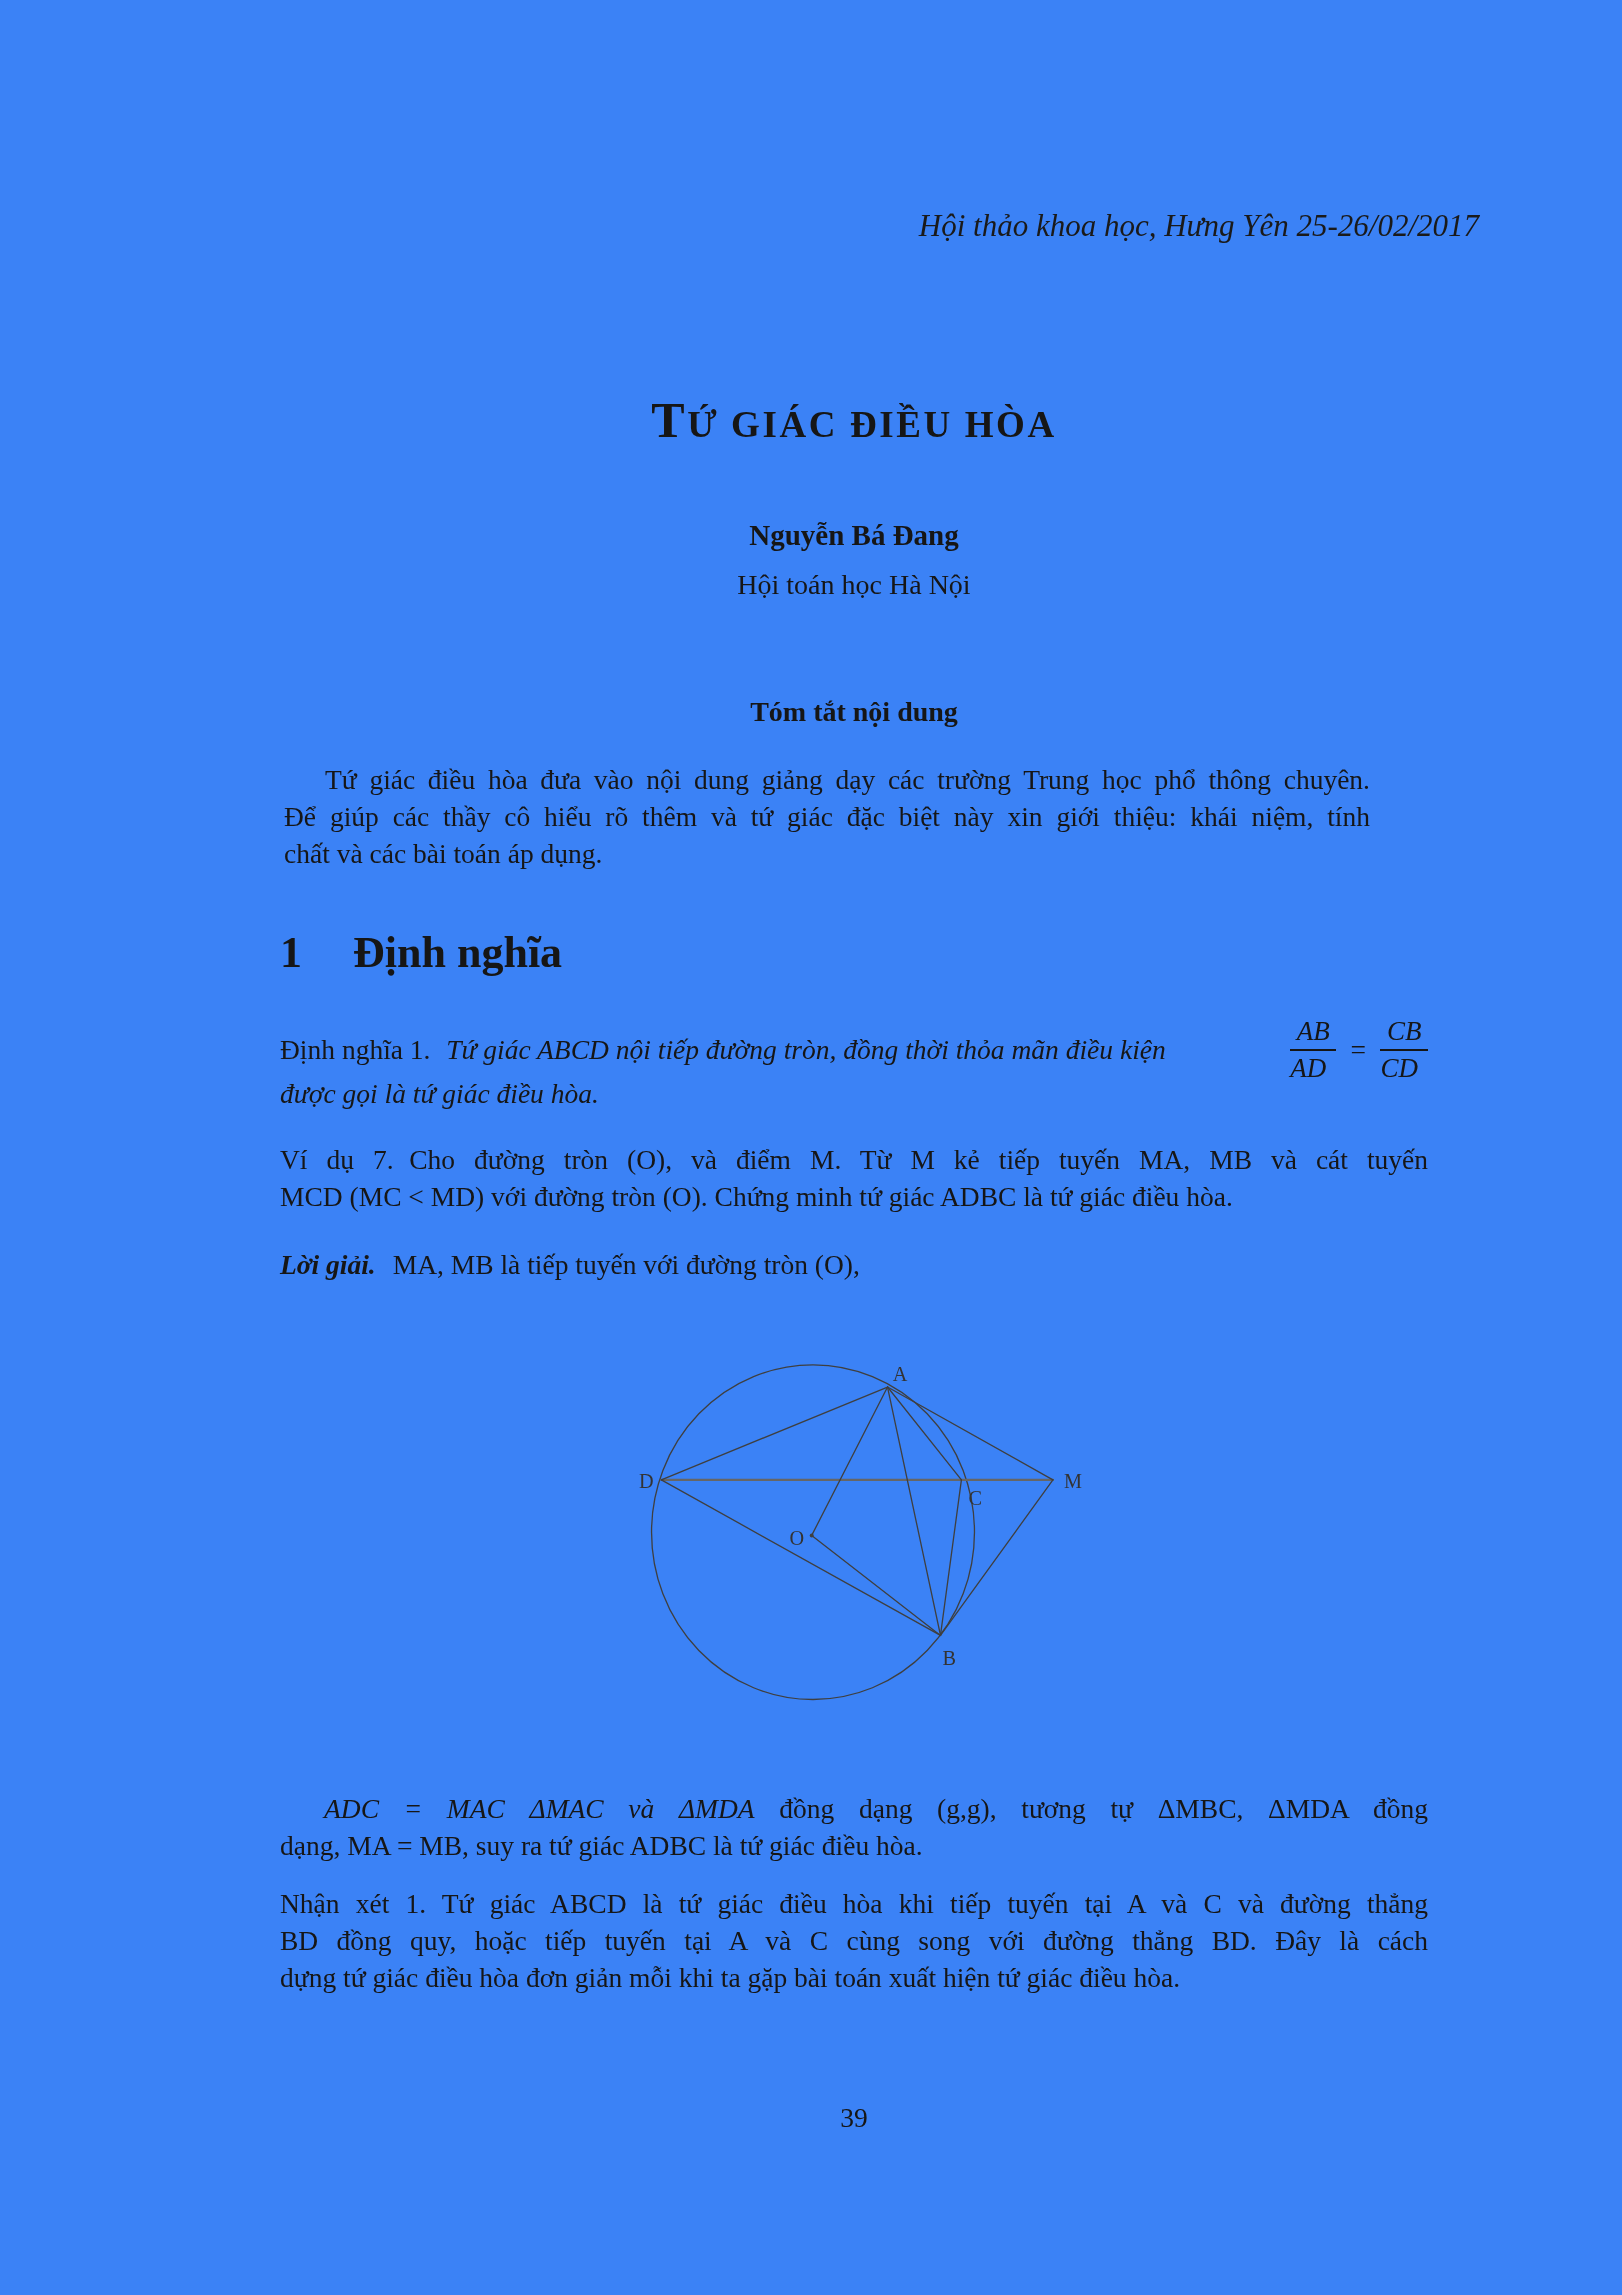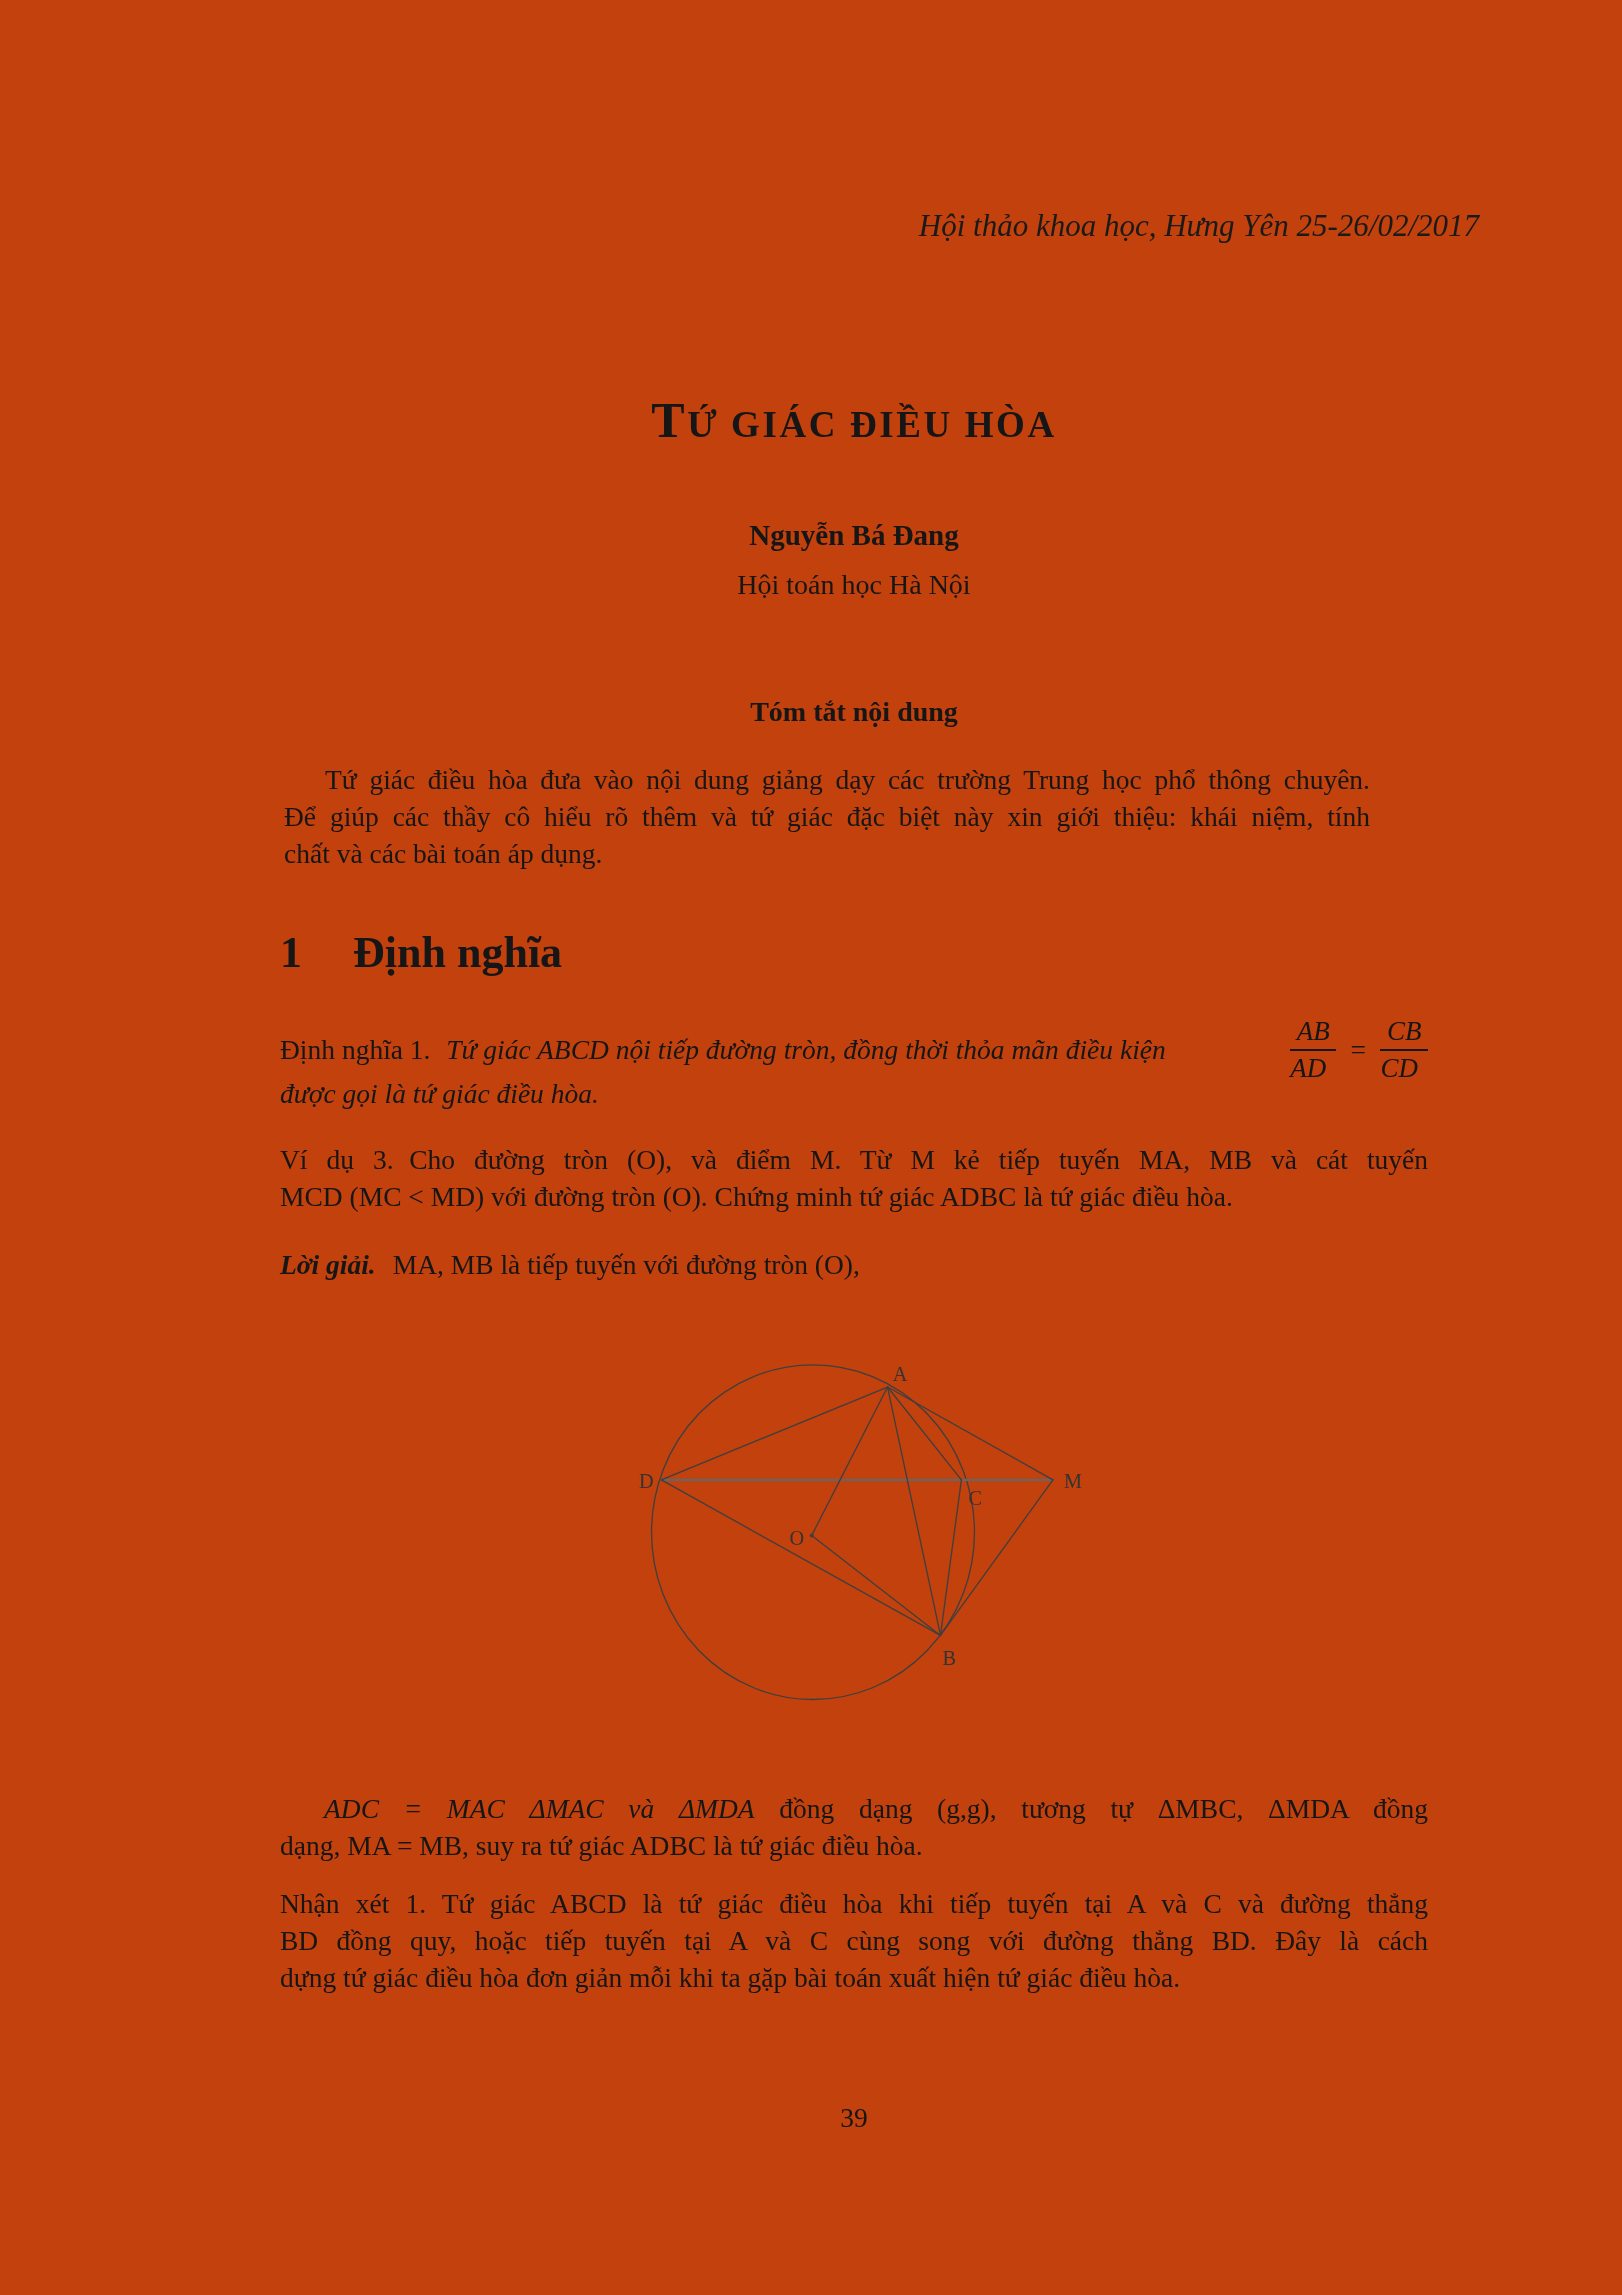--- a/index.html
+++ b/index.html
@@ -1,19 +1,19 @@
 <!DOCTYPE html>
 <html style="font-size:10.5px"><head>
 <meta charset="utf-8">
 <style>
   html,body{margin:0;padding:0;background:#e8e8e8;}
   .page{
     position:relative;
     width:1623px;height:2295px;
-    background:#c2410c;
+    background:#3b82f6;
     font-family:"Liberation Serif","DejaVu Serif",serif;
     color:#161616;
     overflow:hidden;
   }
   
   .running-header{
     position:absolute;left:280px;top:207px;width:1199px;
     text-align:right;font-style:italic;font-size:31px;line-height:37px;
     color:#1a1a1a;
   }
@@ -120,21 +120,21 @@
       <span class="eq-sign">=</span>
       <span class="frac">
         <span class="num">CB</span>
         <span class="den">CD</span>
       </span>
     </span>
   </div>
   <div class="para p-dinh-nghia-l2">được gọi là tứ giác điều hòa.</div>
 
   <div class="para p-vi-du">
-    <div class="just"><span class="thm-label">Ví dụ 3.</span><span>Cho đường tròn (O), và điểm M. Từ M kẻ tiếp tuyến MA, MB và cát tuyến</span></div>
+    <div class="just"><span class="thm-label">Ví dụ 7.</span><span>Cho đường tròn (O), và điểm M. Từ M kẻ tiếp tuyến MA, MB và cát tuyến</span></div>
     <div>MCD (MC &lt; MD) với đường tròn (O). Chứng minh tứ giác ADBC là tứ giác điều hòa.</div>
   </div>
 
   <div class="para p-loi-giai">
     <span class="thm-label-italic">Lời giải.</span><span>MA, MB là tiếp tuyến với đường tròn (O),</span>
   </div>
 
   <svg class="figure-svg" viewBox="0 0 740 540" xmlns="http://www.w3.org/2000/svg">
     <ellipse cx="292" cy="271" rx="247" ry="256" fill="none" stroke="#3f3f3f" stroke-width="2"></ellipse>
     <line x1="60" y1="191" x2="659" y2="191" stroke="#666666" stroke-width="3.5" stroke-linecap="round"></line>

